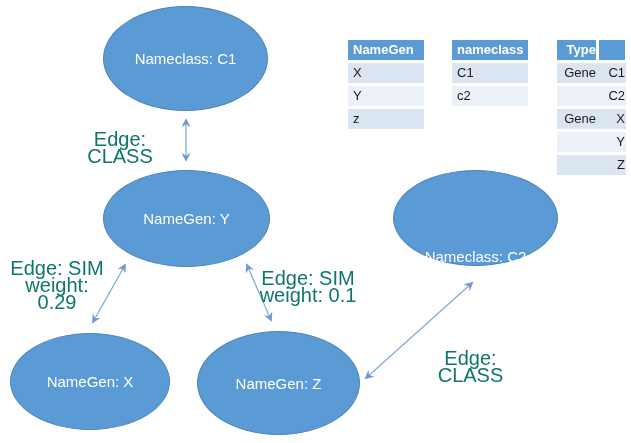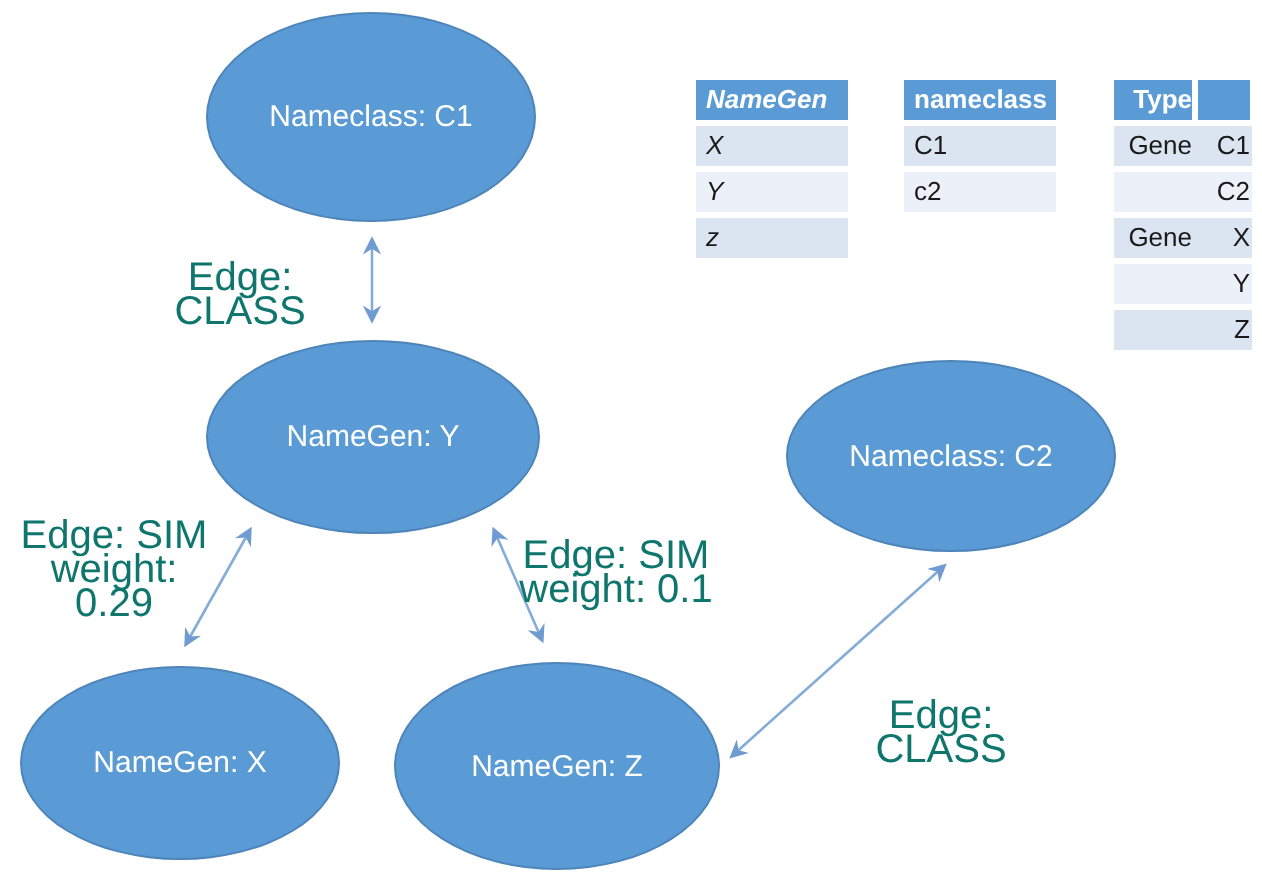--- a/index.html
+++ b/index.html
@@ -9,41 +9,41 @@
   }
   
   .node{
     position:absolute;border-radius:50%;
     background:#5b9bd5;border:1px solid #4d84ba;
     display:flex;align-items:center;justify-content:center;
     color:#ffffff;font-size:15px;box-sizing:border-box;
   }
   #node-c1{left:103px;top:6px;width:165px;height:105px;}
   #node-y {left:103px;top:170px;width:167px;height:97px;}
-  #node-c2{left:393px;top:180px;width:165px;height:96px;}
+  #node-c2{left:393px;top:170px;width:165px;height:96px;align-items:flex-end;}
   #node-x {left:10px;top:333px;width:160px;height:97px;}
   #node-z {left:197px;top:331px;width:163px;height:104px;}
   
   .edge-label{
     position:absolute;color:#0f766e;font-size:20px;text-align:center;line-height:17px;
   }
   #lbl-c1y{left:68px;top:131px;width:104px;}
   #lbl-yx {left:8px;top:260px;width:98px;}
   #lbl-yz {left:258px;top:270px;width:100px;}
   #lbl-zc2{left:418px;top:350px;width:105px;}
   
   #edges-layer{position:absolute;left:0;top:0;width:631px;height:443px;pointer-events:none;}
   
   #indices-title{
     position:absolute;left:438px;top:7px;width:100px;text-align:center;
     color:#1a1a1a;font-size:15px;
   }
   
   .tbl{position:absolute;font-size:13px;}
-  #tbl-namegen{left:348px;top:40px;width:76px;font-style:italic;}
+  #tbl-namegen{left:348px;top:40px;width:76px;}
   #tbl-nameclass{left:452px;top:40px;width:76px;}
   #tbl-type{left:557px;top:40px;width:69px;text-align:right;}
   .tbl-row{
     height:20px;line-height:20px;margin-bottom:3px;
     padding-left:5px;box-sizing:border-box;color:#1a1a1a;white-space:nowrap;overflow:hidden;
   }
   .tbl-head{background:#5b9bd5;color:#ffffff;font-weight:bold;}
   .band-a{background:#dbe5f1;}
   .band-b{background:#ecf1f9;}
   .tbl2-row{display:flex;margin-bottom:3px;height:20px;line-height:20px;}

